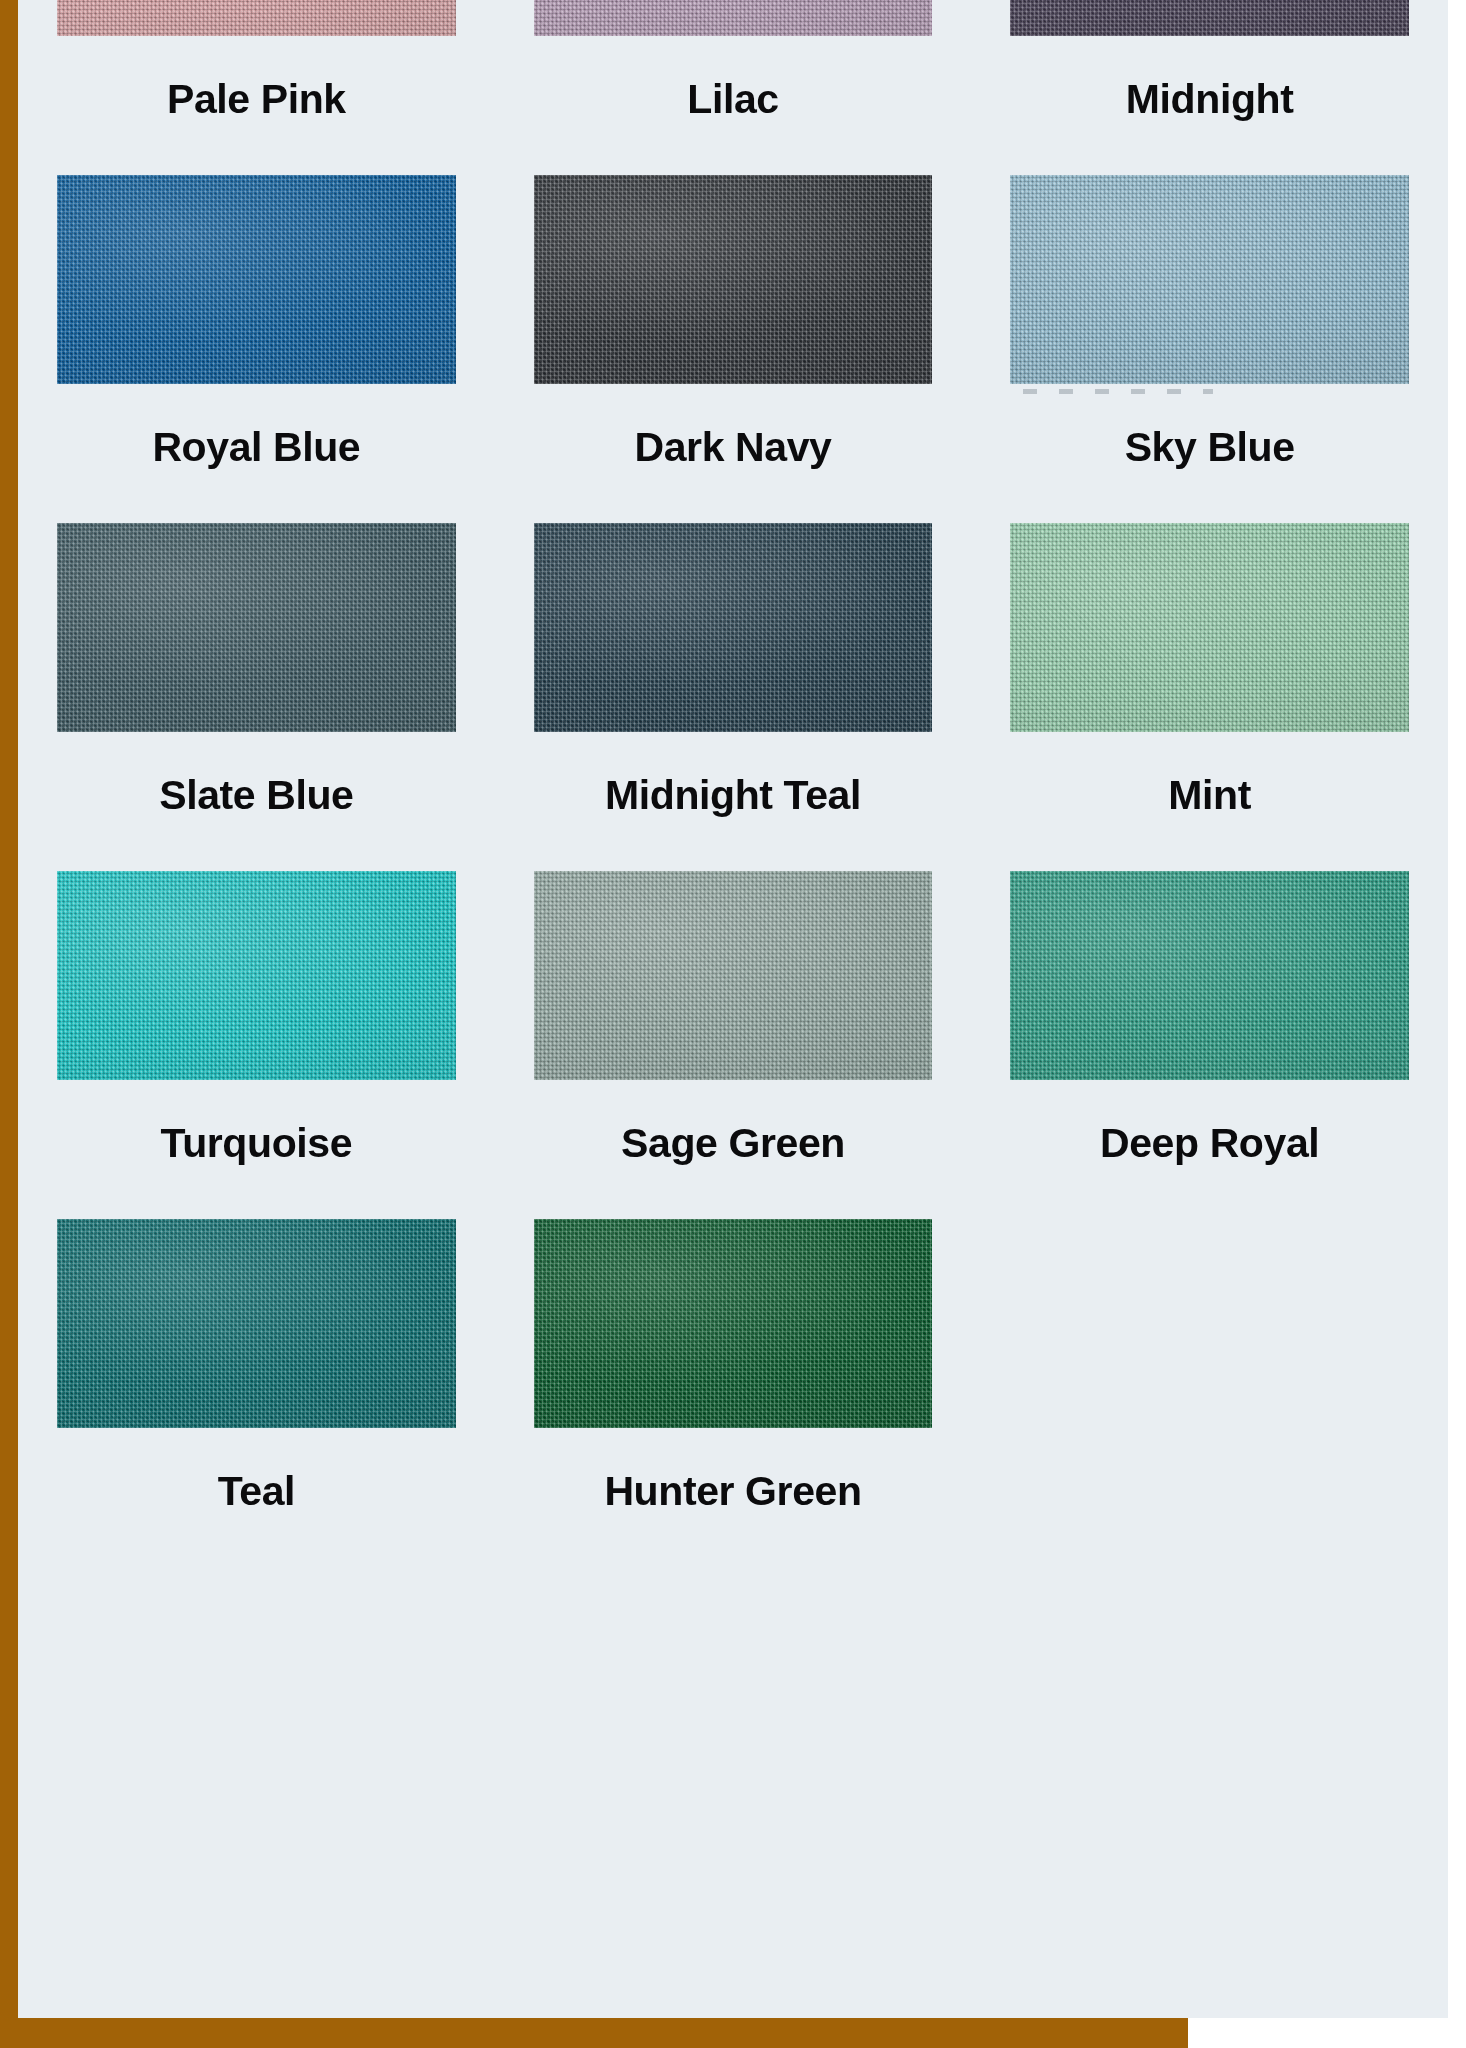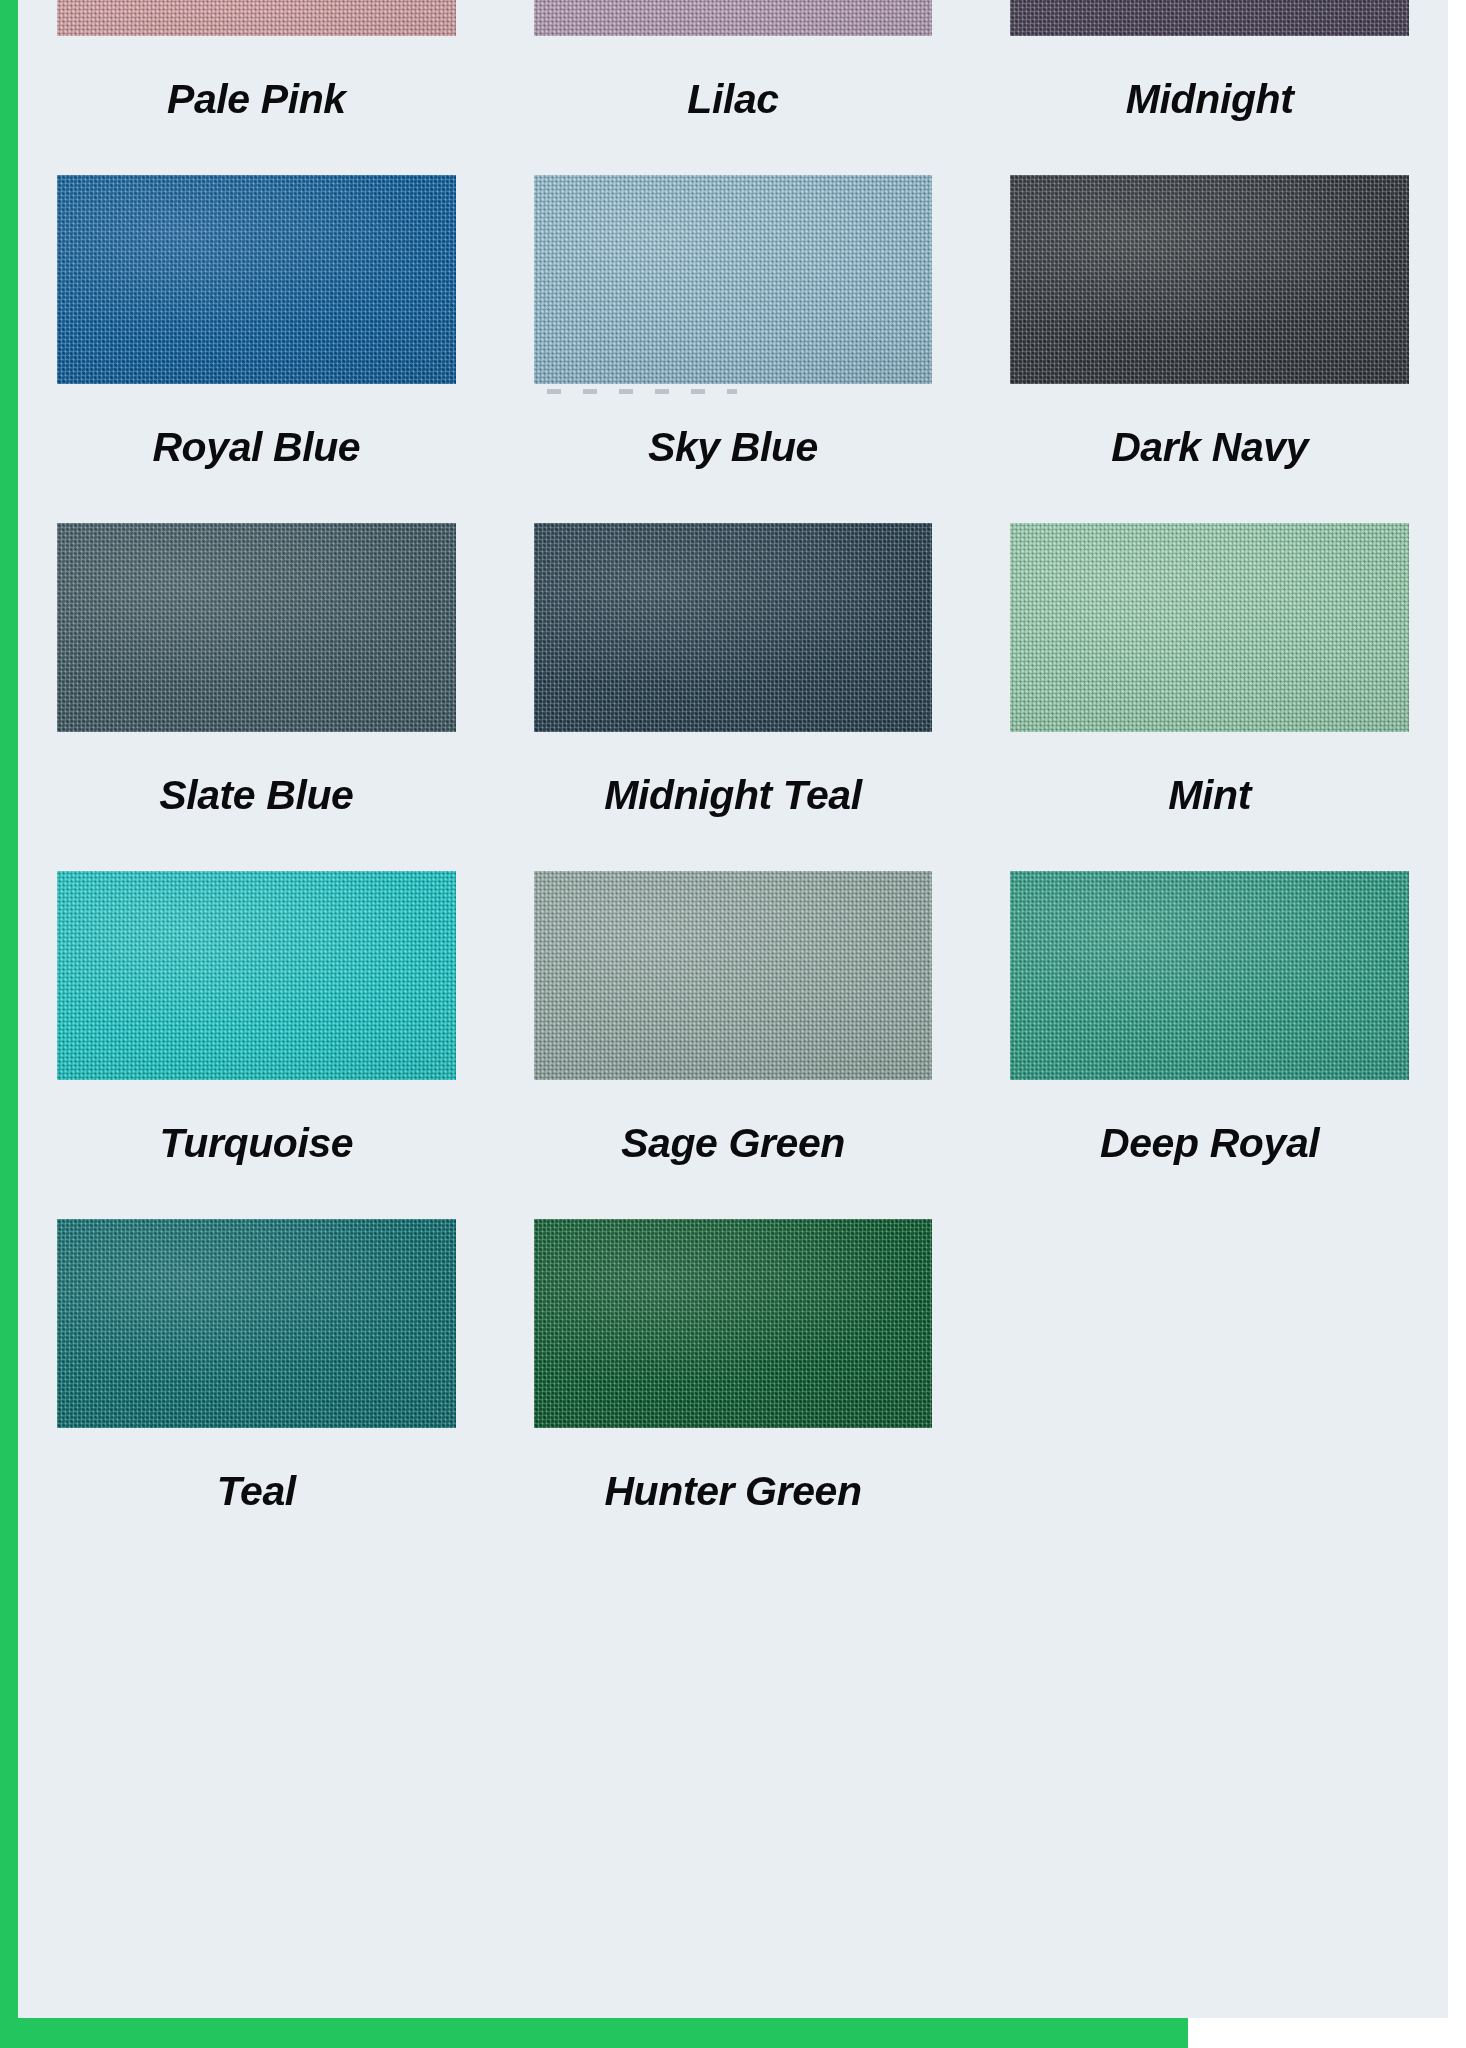--- a/index.html
+++ b/index.html
@@ -13,22 +13,21 @@
     overflow: hidden;
     font-family: "Liberation Sans", sans-serif;
   }
 
   #swatch-board {
     position: absolute;
     left: 0;
     top: 0;
     width: 1188px;
     height: 2048px;
-    background: #22c55e;
-    font-style: italic;
+    background: #a16207;
   }
 
   
   #board-panel {
     position: absolute;
     left: 18px;
     top: 0px;
     width: 1430px;
     height: 2018px;
     background: #e9eef2;
@@ -153,29 +152,29 @@
       </div>
       <div class="swatch-cell">
         <div class="swatch-chip" style="background-color: rgb(74, 67, 88);"></div>
         <div class="swatch-label">Midnight</div>
       </div>
       <div class="swatch-cell">
         <div class="swatch-chip" style="background-color: rgb(13, 95, 158);"></div>
         <div class="swatch-label">Royal Blue</div>
       </div>
       <div class="swatch-cell">
+        <div class="swatch-chip" style="background-color: rgb(50, 54, 59);"></div>
+        <div class="swatch-label">Dark Navy</div>
+      </div>
+      <div class="swatch-cell">
         <div class="swatch-chip" style="background-color: rgb(143, 185, 205);"></div>
         <div class="seam-marks"></div>
         <div class="swatch-label">Sky Blue</div>
       </div>
       <div class="swatch-cell">
-        <div class="swatch-chip" style="background-color: rgb(50, 54, 59);"></div>
-        <div class="swatch-label">Dark Navy</div>
-      </div>
-      <div class="swatch-cell">
         <div class="swatch-chip" style="background-color: rgb(62, 90, 99);"></div>
         <div class="swatch-label">Slate Blue</div>
       </div>
       <div class="swatch-cell">
         <div class="swatch-chip" style="background-color: rgb(39, 65, 79);"></div>
         <div class="swatch-label">Midnight Teal</div>
       </div>
       <div class="swatch-cell">
         <div class="swatch-chip" style="background-color: rgb(148, 204, 171);"></div>
         <div class="swatch-label">Mint</div>

